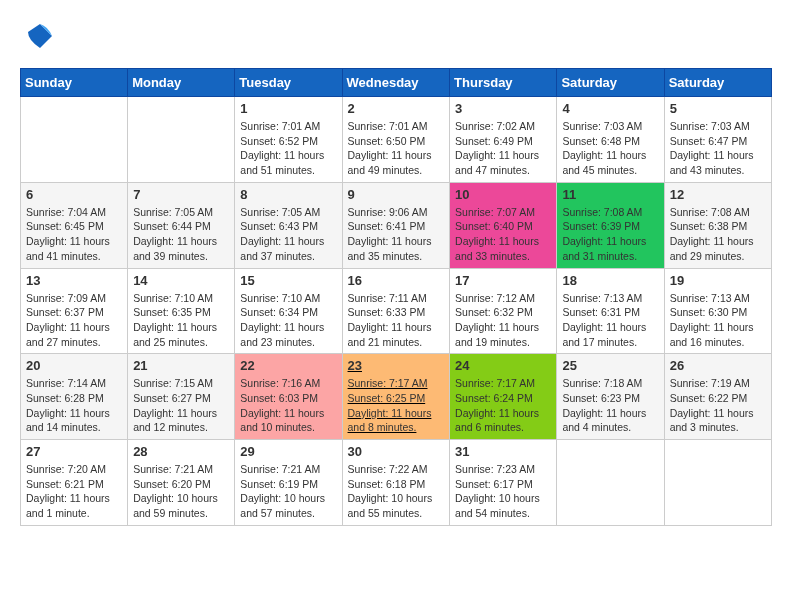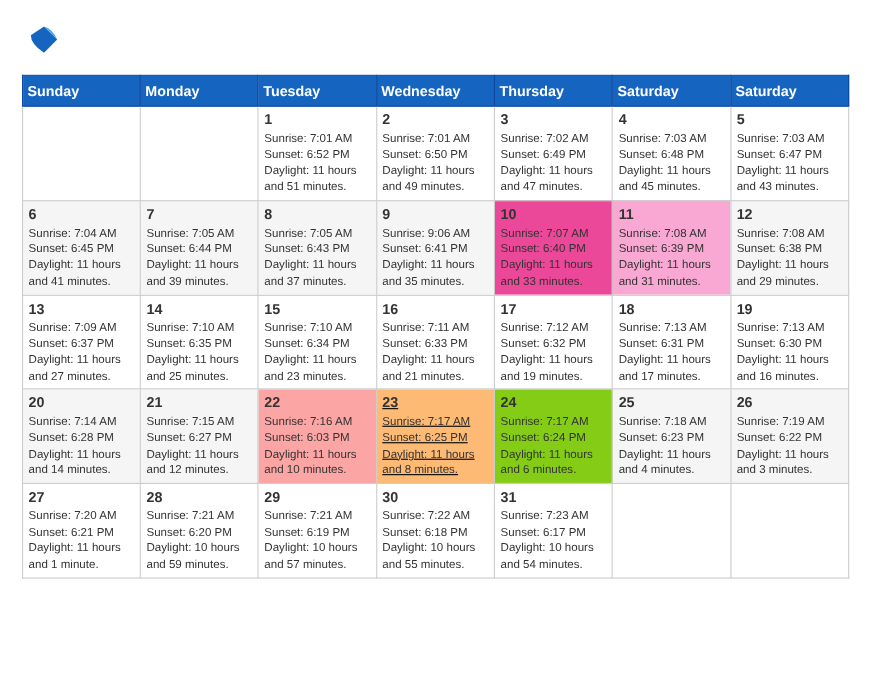--- a/index.html
+++ b/index.html
@@ -181,21 +181,21 @@
           <div class="day-info" style="white-space: pre-line;">Sunrise: 9:06 AM
 Sunset: 6:41 PM
 Daylight: 11 hours and 35 minutes.</div>
         </td>
         <td style="background: #ec4899;">
           <div class="day-number">10</div>
           <div class="day-info" style="white-space: pre-line;">Sunrise: 7:07 AM
 Sunset: 6:40 PM
 Daylight: 11 hours and 33 minutes.</div>
         </td>
-        <td style="background: #f9a8d4;">
+        <td style="background: #22c55e;">
           <div class="day-number">11</div>
           <div class="day-info" style="white-space: pre-line;">Sunrise: 7:08 AM
 Sunset: 6:39 PM
 Daylight: 11 hours and 31 minutes.</div>
         </td>
         <td style="background: rgb(245, 245, 245);">
           <div class="day-number">12</div>
           <div class="day-info" style="white-space: pre-line;">Sunrise: 7:08 AM
 Sunset: 6:38 PM
 Daylight: 11 hours and 29 minutes.</div>

